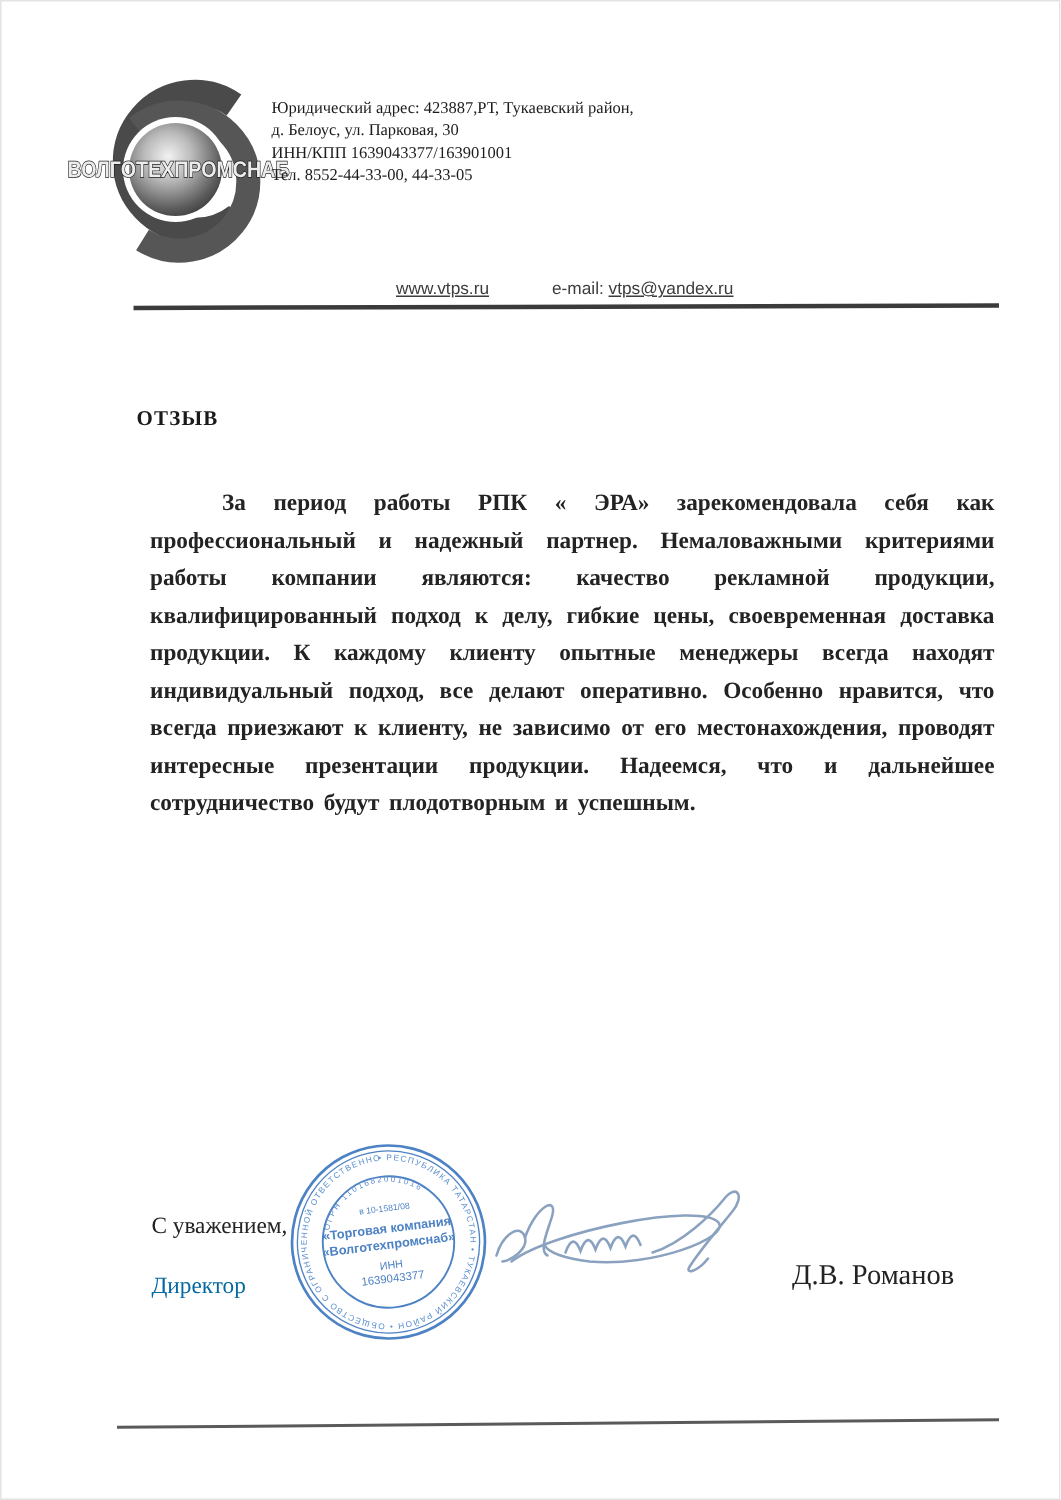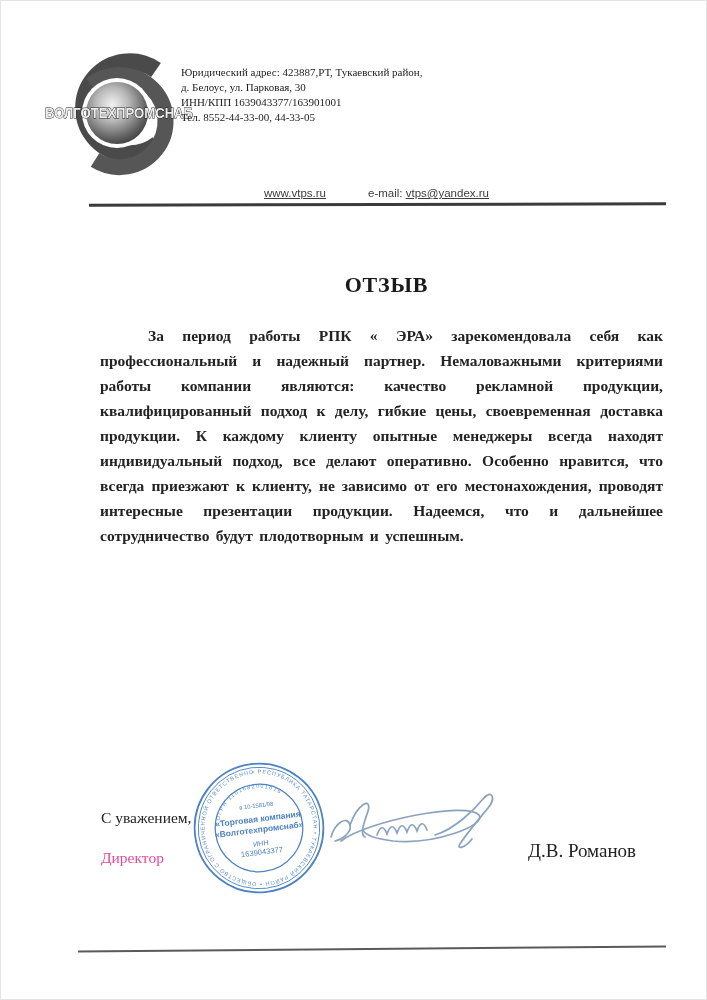--- a/index.html
+++ b/index.html
@@ -16,28 +16,28 @@
   .org-name { font-size:20px; font-weight:bold; letter-spacing:0.2px; color:#161616; margin-top:2px; }
   .header-details { margin-top:4px; margin-left:3px; font-size:11px; font-weight:normal; line-height:15px; color:#1c1c1c; }
   .links-row { position:absolute; top:186px; left:0; width:707px; height:16px;
     font-family:"Liberation Sans", sans-serif; font-size:11.5px; color:#3c3c3c; }
   .website-link { position:absolute; left:263px; text-decoration:underline; color:#3c3c3c; }
   .email-wrap { position:absolute; left:367px; }
   .email-link { text-decoration:underline; color:#3c3c3c; }
   .header-rule { position:absolute; left:88px; top:202px; width:577px; height:2.5px;
     background:#3b3b3b; transform:rotate(-0.15deg); }
   
-  .doc-title { position:absolute; left:104px; top:271px; width:563px; text-align:center;
-    font-size:22px; font-weight:bold; letter-spacing:0.8px; color:#1a1a1a; }
+  .doc-title { position:absolute; left:90px; top:271px; width:563px; text-align:left;
+    font-size:14px; font-weight:bold; letter-spacing:0.8px; color:#1a1a1a; }
   .doc-body { position:absolute; left:99px; top:322px; width:563px;
     font-size:15.5px; line-height:25px; text-align:justify; text-indent:48px;
     color:#232323; word-spacing:2.5px;font-weight:bold; }
   
   .sig-greeting { position:absolute; left:100px; top:808px; font-size:15.5px; color:#232323;text-align:center; }
-  .sig-position { position:absolute; left:100px; top:848px; font-size:15.5px; color:#ec4899; }
+  .sig-position { position:absolute; left:100px; top:848px; font-size:15.5px; color:#0369a1; }
   .sig-name { position:absolute; left:527px; top:839px; font-size:19px; color:#232323; }
   .stamp { position:absolute; left:191px; top:760px; width:134px; height:134px; transform:rotate(-7deg); }
   .signature { position:absolute; left:316px; top:776px; width:192px; height:96px; }
   .bottom-rule { position:absolute; left:77px; top:947px; width:588px; height:1.6px;
     background:#5a5a5a; transform:rotate(-0.5deg); }
 </style>
 </head>
 <body>
 
 <div class="page">

